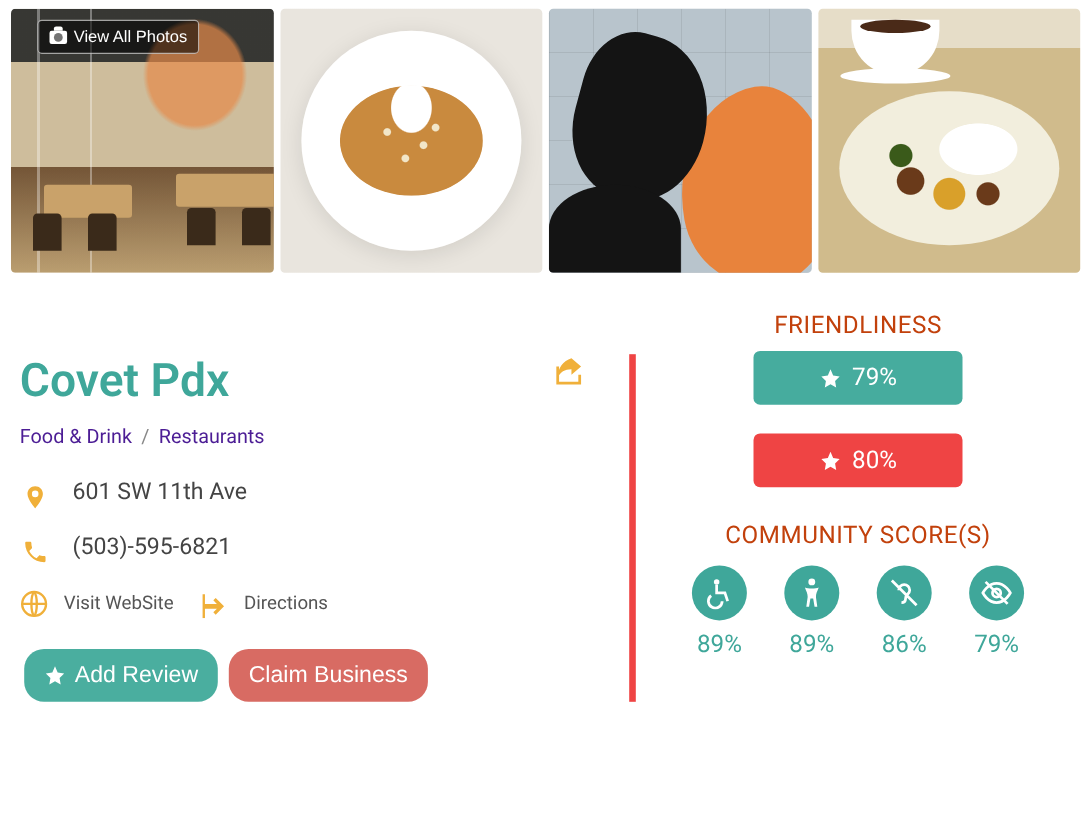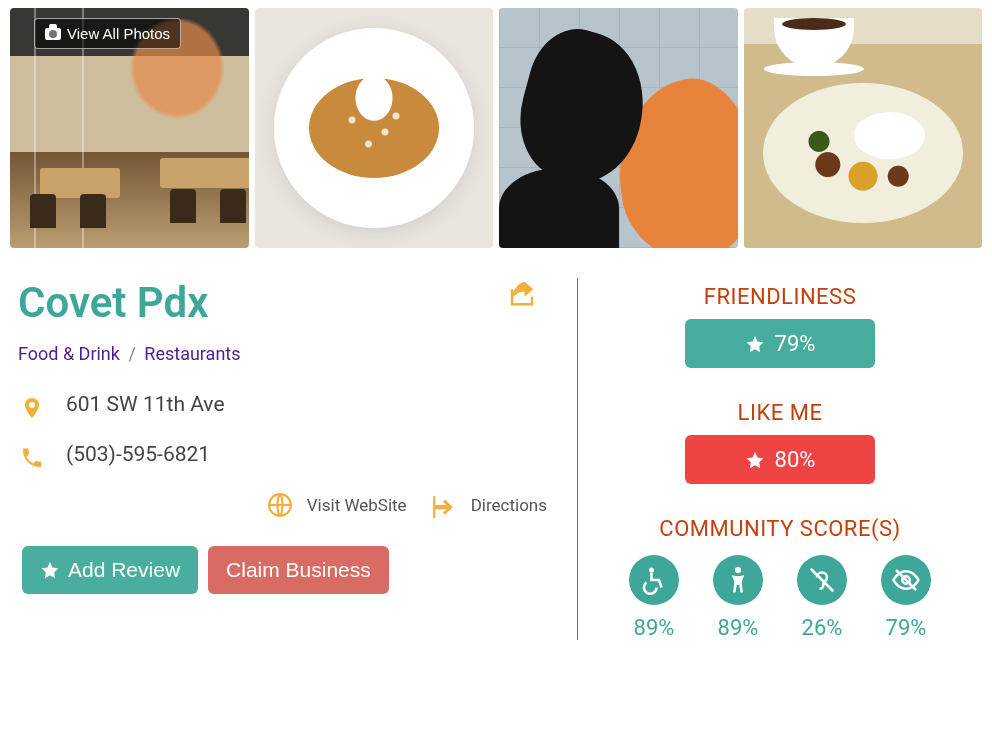--- a/index.html
+++ b/index.html
@@ -135,23 +135,24 @@
       radial-gradient(circle at 70% 70%, #6a3a1a 0 10px, transparent 11px);
     border-radius:50%;
   }
 
   .content {
     display: flex;
     padding: 30px 10px 20px 18px;
   }
   .left {
     flex: 0 0 560px;
-    border-right: 1px solid #ef4444;
+    border-right: 6px solid #ef4444;
     padding-right: 30px;
     position: relative;
+    margin-top: 44px;
   }
   .right {
     flex: 1;
     padding: 0 20px;
     text-align: center;
   }
 
   h1.name {
     color: #3fa79a;
     font-size: 42px;
@@ -185,28 +186,27 @@
   .icon-col { width: 28px; display:flex; justify-content:center; padding-top:4px; flex-shrink:0; }
   .ic { width: 24px; height: 24px; }
 
   .links-row {
     display: flex;
     align-items: center;
     gap: 24px;
     font-size: 17px;
     color: #555;
     margin-bottom: 28px;
-    justify-content: flex-end;
   }
   .links-row .item { display:flex; align-items:center; gap: 14px; cursor:pointer; }
 
   .btn-row { display:flex; gap:10px; padding-left:4px; }
   .btn {
     padding: 12px 18px;
-    border-radius: 6px;
+    border-radius: 18px;
     color: #fff;
     font-size: 21px;
     border: none;
     cursor: pointer;
     display:flex;
     align-items:center;
     gap: 8px;
   }
   .btn.teal { background: #4aae9f; }
   .btn.red  { background: #d86b63; }
@@ -355,21 +355,20 @@
 
   <div class="right">
     <div class="score-label">FRIENDLINESS</div>
     <div class="score-pill pill-teal">
       <svg width="20" height="20" viewBox="0 0 24 24">
         <path fill="#fff" d="M12 2l2.9 6.9L22 10l-5 4.9L18.2 22 12 18.3 5.8 22 7 14.9 2 10l7.1-1.1L12 2z"></path>
       </svg>
       <span>79%</span>
     </div>
 
-    <div class="score-label">LIKE ME</div>
     <div class="score-pill pill-purple">
       <svg width="20" height="20" viewBox="0 0 24 24">
         <path fill="#fff" d="M12 2l2.9 6.9L22 10l-5 4.9L18.2 22 12 18.3 5.8 22 7 14.9 2 10l7.1-1.1L12 2z"></path>
       </svg>
       <span>80%</span>
     </div>
 
     <div class="score-label">COMMUNITY SCORE(S)</div>
     <div class="comm-grid">
       <div class="comm-item">
@@ -389,21 +388,21 @@
           </svg>
         </div>
         <div class="comm-pct">89%</div>
       </div>
       <div class="comm-item">
         <div class="comm-circle">
           <svg width="30" height="30" viewBox="0 0 24 24">
             <path fill="none" stroke="#fff" stroke-width="2" d="M8 10a4 4 0 118 0c0 3-3 3-3 6 0 2-1 3-3 3M3 3l18 18"></path>
           </svg>
         </div>
-        <div class="comm-pct">26%</div>
+        <div class="comm-pct">86%</div>
       </div>
       <div class="comm-item">
         <div class="comm-circle">
           <svg width="30" height="30" viewBox="0 0 24 24">
             <path fill="none" stroke="#fff" stroke-width="2" d="M2 12s3.5-7 10-7 10 7 10 7-3.5 7-10 7S2 12 2 12z"></path>
             <circle cx="12" cy="12" r="3" fill="none" stroke="#fff" stroke-width="2"></circle>
             <path stroke="#fff" stroke-width="2" d="M4 4l16 16"></path>
           </svg>
         </div>
         <div class="comm-pct">79%</div>

